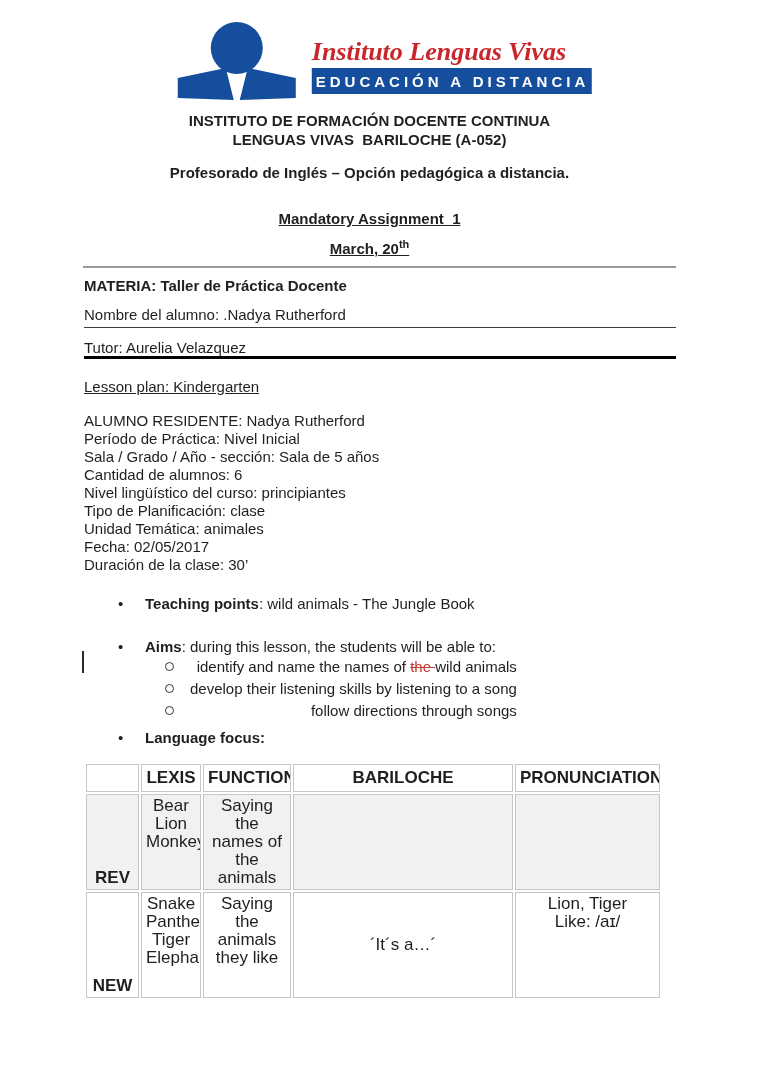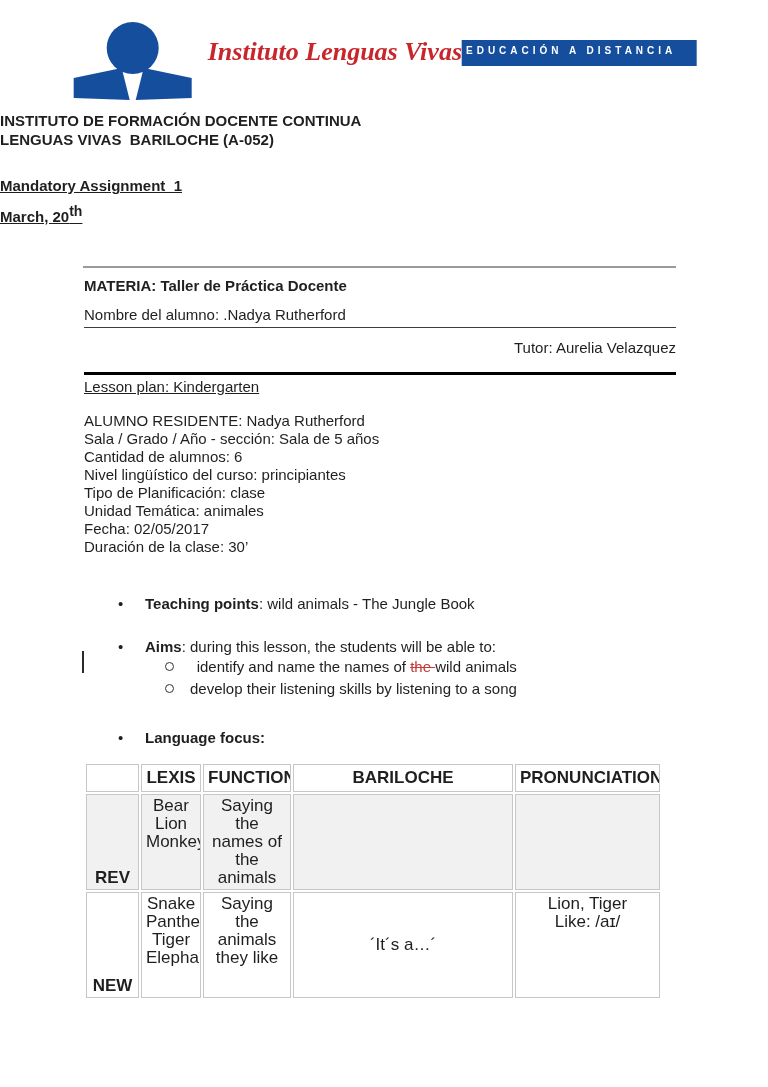--- a/index.html
+++ b/index.html
@@ -7,52 +7,52 @@
     position:relative; width:768px; height:1087px; margin:0 auto;
     background:#ffffff; overflow:hidden;
     font-family:"Liberation Sans","DejaVu Sans",sans-serif;
     color:#1f1f1f; font-size:15px;
   }
 
   
   .logo { position:absolute; top:18px; left:50%; transform:translateX(-50%);
           display:flex; align-items:flex-start; }
   .logo-mark { display:block; }
-  .logo-text { display:flex; flex-direction:row; margin-left:14px; padding-top:20px; }
+  .logo-text { display:flex; flex-direction:column; margin-left:14px; padding-top:20px; }
   .logo-title {
     font-family:"Liberation Serif","DejaVu Serif",serif;
     font-style:italic; font-weight:bold; color:#c9262b;
     font-size:26px; line-height:28px; white-space:nowrap;
   }
   .logo-banner {
     margin-top:2px; background:#164e9e; color:#ffffff;
-    font-weight:bold; font-size:10px; letter-spacing:4px;
-    text-align:center; padding:5px 20px 4px 4px; align-self:stretch;
+    font-weight:bold; font-size:15px; letter-spacing:4px;
+    text-align:center; padding:5px 3px 4px 4px; align-self:stretch;
     white-space:nowrap;
   }
 
   
   .top-headers { position:absolute; top:111px; left:0; width:739px;
-                 font-weight:bold; }
+                 text-align:center; font-weight:bold; }
   .hline { line-height:19px; white-space:pre; }
   .program { margin-top:14px; line-height:19px; }
   .assignment { margin-top:27px; line-height:19px; text-decoration:underline; }
   .adate { margin-top:7px; line-height:19px; text-decoration:underline; }
-  .adate sup { font-size:14px; }
+  .adate sup { font-size:11px; }
 
   
   .gray-rule { position:absolute; left:83px; top:266px; width:593px; height:2px; background:#9a9a9a; }
   .materia { position:absolute; left:84px; top:277px; font-weight:bold; }
   .field-underline-thin {
     position:absolute; left:84px; top:306px; width:592px;
     padding-bottom:4px; border-bottom:1px solid #3c3c3c;
   }
   .field-underline-thick {
     position:absolute; left:84px; top:339px; width:592px;
-    padding-bottom:16px; border-bottom:3px solid #000000;text-align:right;
+    padding-bottom:0; border-bottom:3px solid #000000;
   }
   .lesson-plan { position:absolute; left:84px; top:378px;text-decoration:underline; }
   .details { position:absolute; left:84px; top:412px; line-height:18px; }
 
   
   .bullet-row { display:flex; align-items:flex-start; }
   .b-indent { margin-left:34px; }
   .b-dot { width:27px; flex:0 0 27px; font-size:15px; }
   .teaching { position:absolute; left:84px; top:595px; }
   .aims { position:absolute; left:84px; top:638px; }
@@ -94,32 +94,34 @@
     </svg>
     <div class="logo-text">
       <span class="logo-title">Instituto Lenguas Vivas</span>
       <span class="logo-banner">EDUCACIÓN  A  DISTANCIA</span>
     </div>
   </div>
 
   <div class="top-headers">
     <div class="hline">INSTITUTO DE FORMACIÓN DOCENTE CONTINUA</div>
     <div class="hline">LENGUAS VIVAS&nbsp; BARILOCHE (A-052)</div>
+    <div class="program">Profesorado de Inglés – Opción pedagógica a distancia.</div>
     <div class="assignment">Mandatory Assignment&nbsp; 1</div>
     <div class="adate"><span>March, 20</span><sup>th</sup></div>
   </div>
 
   <div class="gray-rule"></div>
   <div class="materia">MATERIA: Taller de Práctica Docente</div>
   <div class="field-underline-thin">Nombre del alumno: .Nadya Rutherford</div>
   <div class="field-underline-thick">Tutor: Aurelia Velazquez</div>
   <div class="lesson-plan">Lesson plan: Kindergarten</div>
 
   <div class="details">
     <div>ALUMNO RESIDENTE: Nadya Rutherford</div>
+    <div>Período de Práctica: Nivel Inicial</div>
     <div>Sala / Grado / Año - sección: Sala de 5 años</div>
     <div>Cantidad de alumnos: 6</div>
     <div>Nivel lingüístico del curso: principiantes</div>
     <div>Tipo de Planificación: clase</div>
     <div>Unidad Temática: animales</div>
     <div>Fecha: 02/05/2017</div>
     <div>Duración de la clase: 30’</div>
   </div>
 
   <div class="teaching">
@@ -141,20 +143,26 @@
         <span class="o-cell">
             <span class="o-circle"></span>
           </span>
         <span><span>identify and name the names of </span><span class="strike">the&nbsp;</span><span>wild animals</span></span>
       </div>
       <div class="sub-row">
         <span class="o-cell">
             <span class="o-circle"></span>
           </span>
         <span>develop their listening skills by listening to a song</span>
+      </div>
+      <div class="sub-row">
+        <span class="o-cell">
+            <span class="o-circle"></span>
+          </span>
+        <span>follow directions through songs</span>
       </div>
     </div>
   </div>
 
   <div class="langfocus">
     <div class="bullet-row b-indent">
       <span class="b-dot">•</span>
       <span class="blabel">Language focus:</span>
     </div>
   </div>

